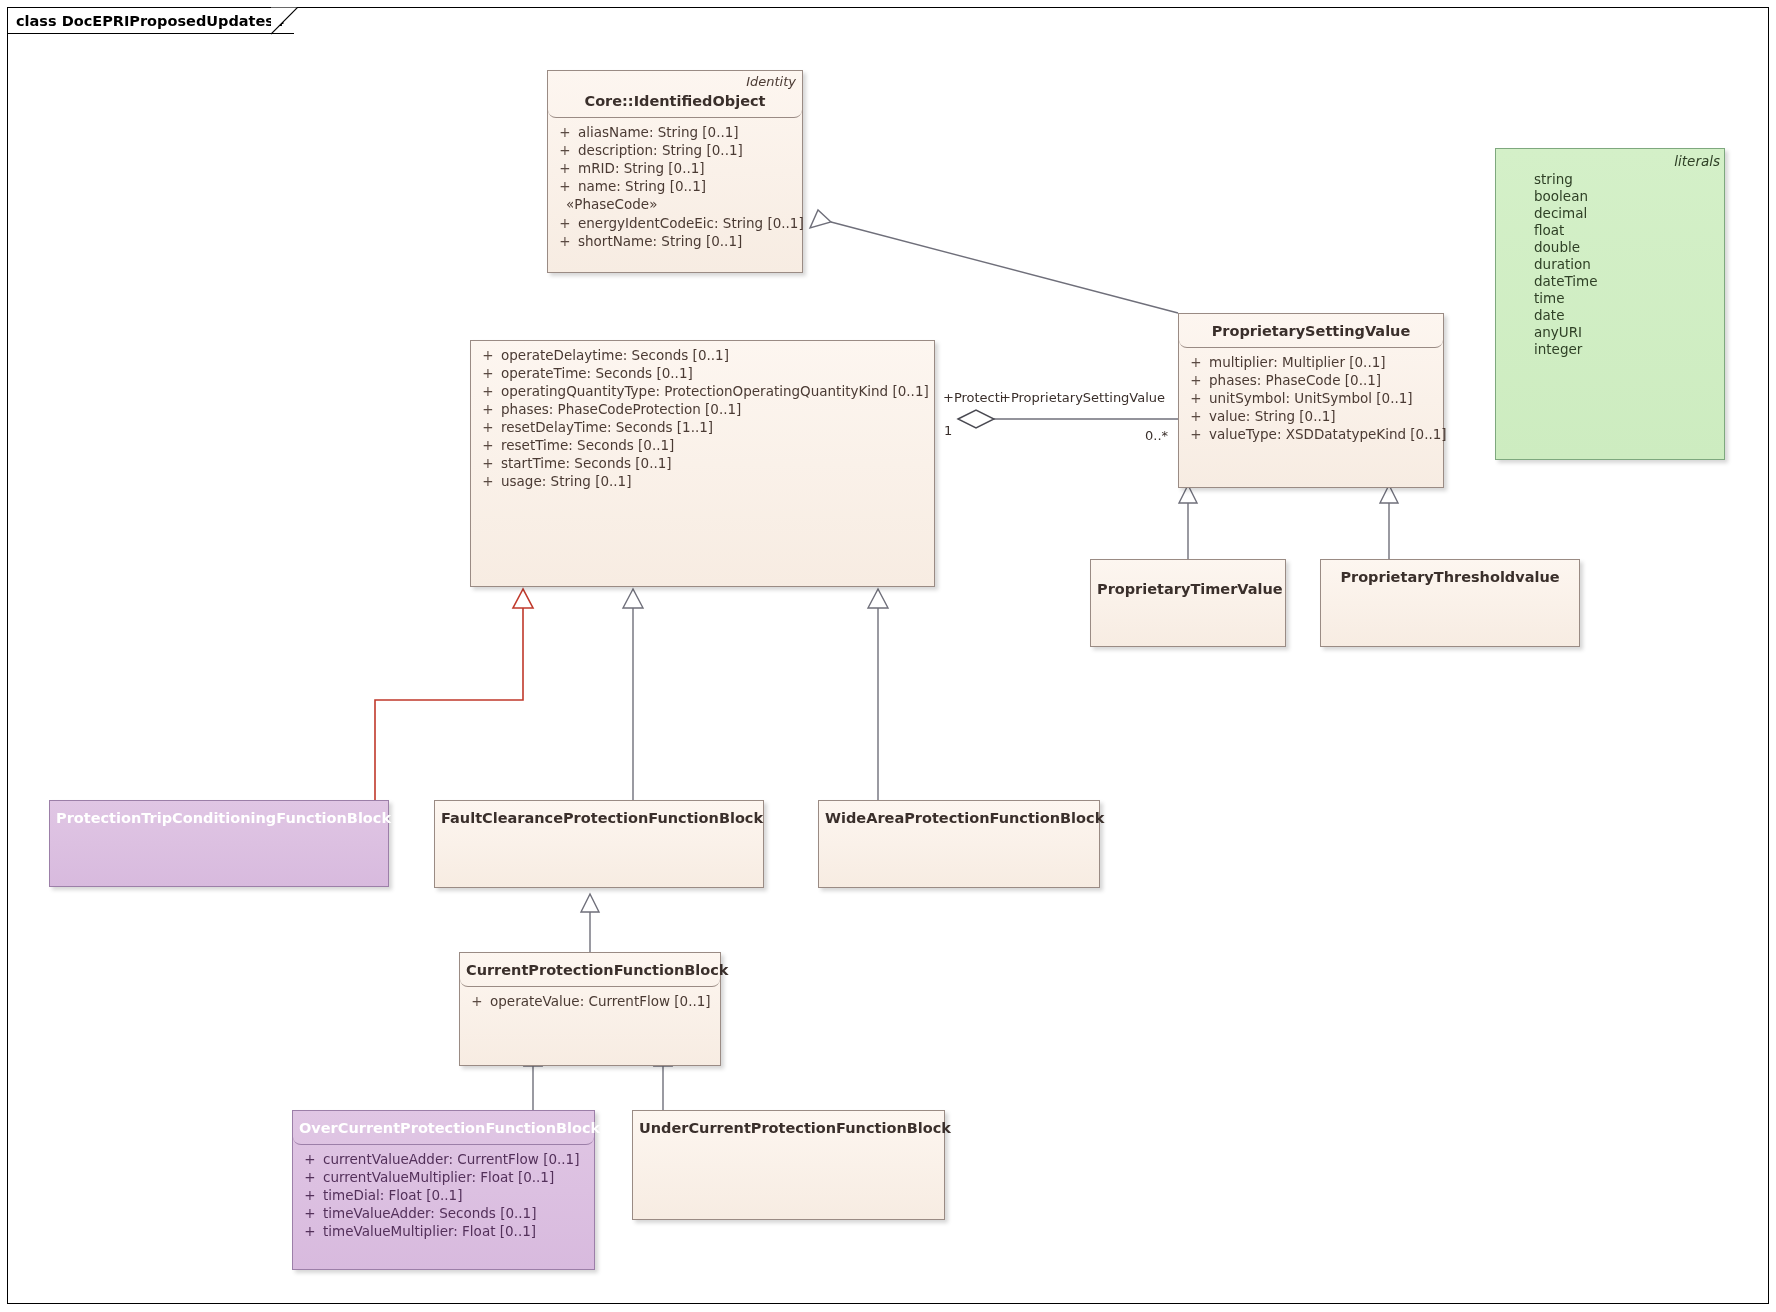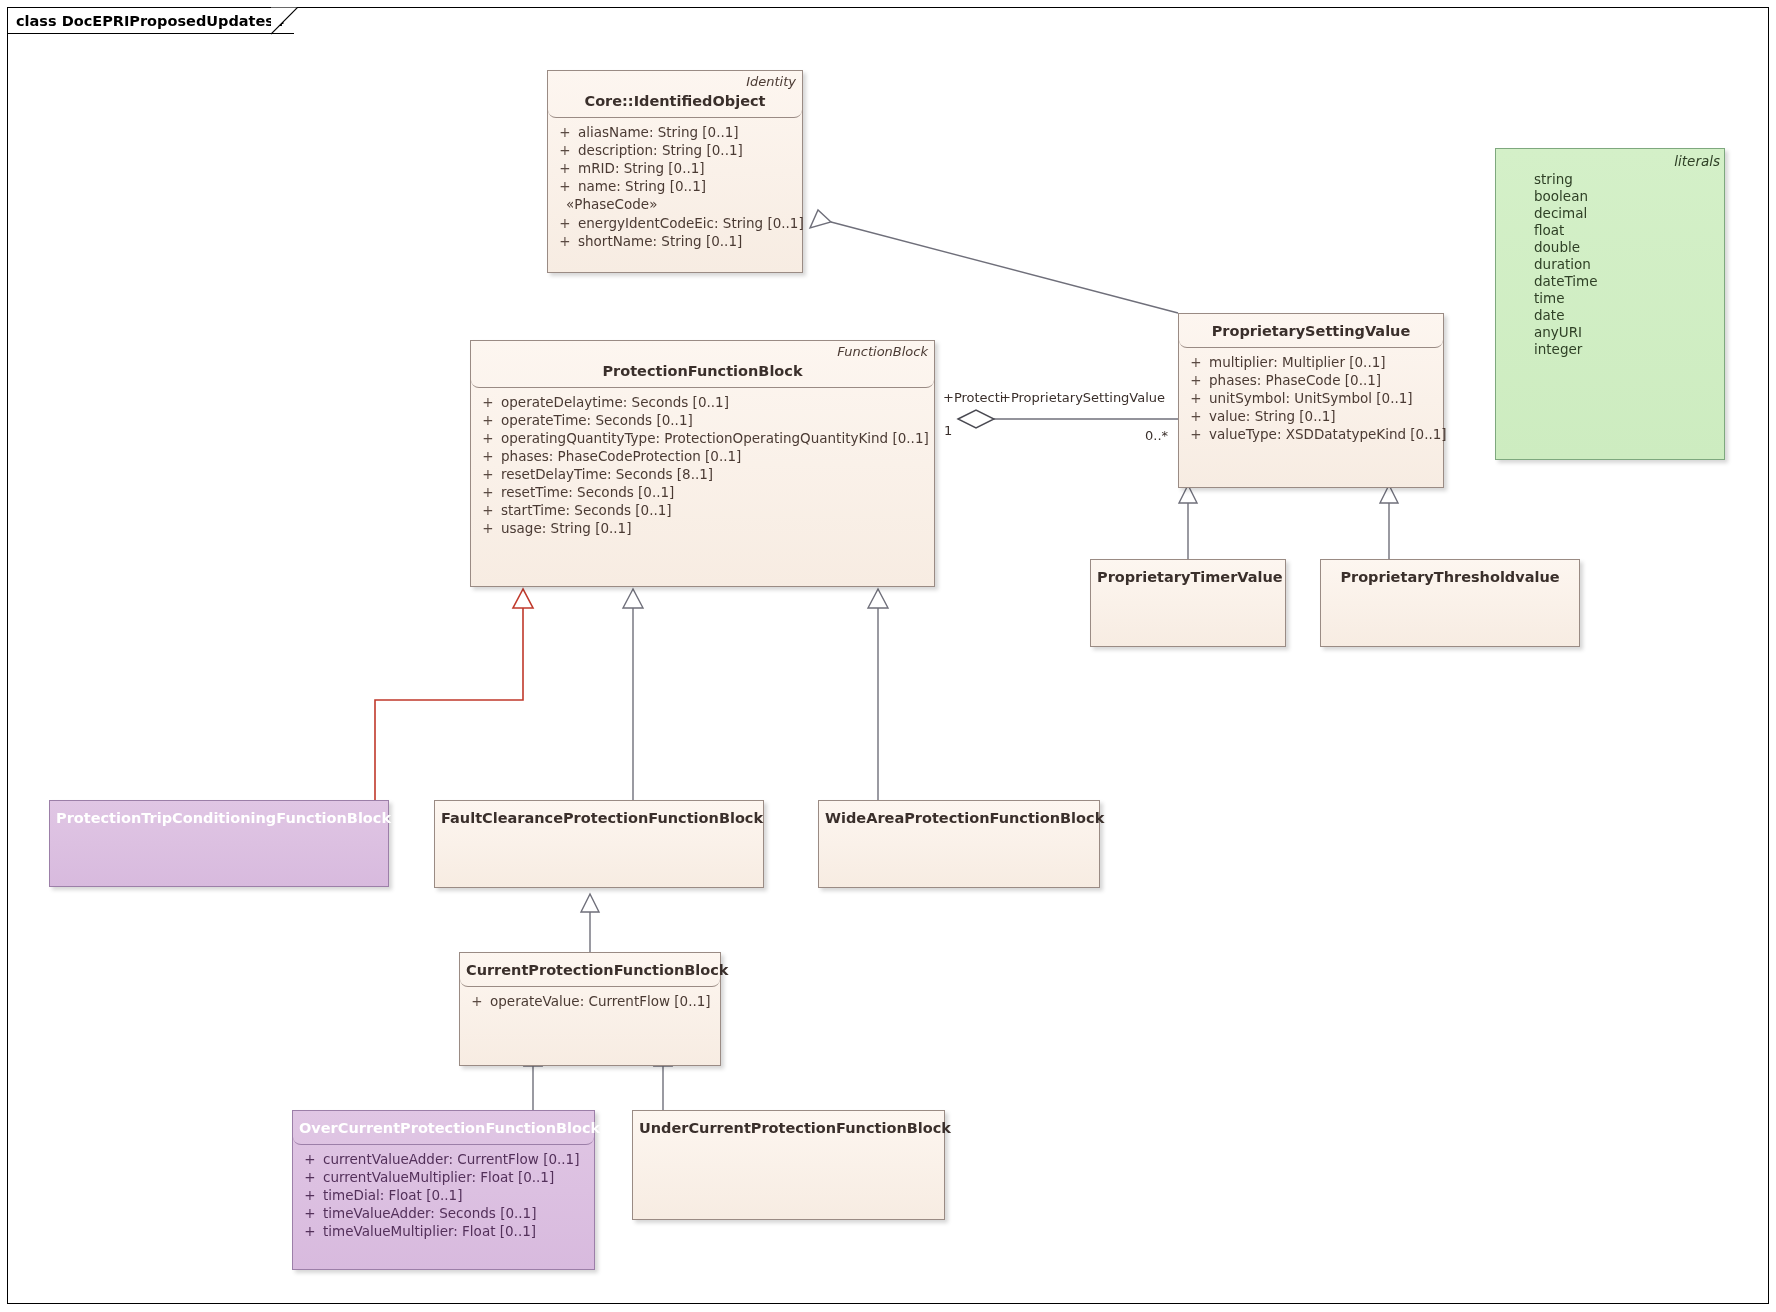--- a/index.html
+++ b/index.html
@@ -258,44 +258,40 @@
         <span class="sig">energyIdentCodeEic: String [0..1]</span>
       </div>
       <div class="attr">
         <span class="vis">+</span>
         <span class="sig">shortName: String [0..1]</span>
       </div>
     </div>
   </div>
 
   <div class="uml" style="left:470px; top:340px; width:465px; height:247px;">
-    <div class="uml-head bordered">
-      <div class="uml-stereo-right">FunctionBlock</div>
-      <div class="uml-title" style="margin-top:17px;">ProtectionFunctionBlock</div>
-    </div>
     <div class="uml-body">
       <div class="attr">
         <span class="vis">+</span>
         <span class="sig">operateDelaytime: Seconds [0..1]</span>
       </div>
       <div class="attr">
         <span class="vis">+</span>
         <span class="sig">operateTime: Seconds [0..1]</span>
       </div>
       <div class="attr">
         <span class="vis">+</span>
         <span class="sig">operatingQuantityType: ProtectionOperatingQuantityKind  [0..1]</span>
       </div>
       <div class="attr">
         <span class="vis">+</span>
         <span class="sig">phases: PhaseCodeProtection [0..1]</span>
       </div>
       <div class="attr">
         <span class="vis">+</span>
-        <span class="sig">resetDelayTime: Seconds [8..1]</span>
+        <span class="sig">resetDelayTime: Seconds [1..1]</span>
       </div>
       <div class="attr">
         <span class="vis">+</span>
         <span class="sig">resetTime: Seconds [0..1]</span>
       </div>
       <div class="attr">
         <span class="vis">+</span>
         <span class="sig">startTime: Seconds [0..1]</span>
       </div>
       <div class="attr">
@@ -328,21 +324,21 @@
       </div>
       <div class="attr">
         <span class="vis">+</span>
         <span class="sig">valueType: XSDDatatypeKind [0..1]</span>
       </div>
     </div>
   </div>
 
   <div class="uml" style="left:1090px; top:559px; width:196px; height:88px;">
     <div class="uml-head">
-      <div class="uml-title" style="margin-top:4px;">ProprietaryTimerValue</div>
+      <div class="uml-title" style="margin-top:16px;">ProprietaryTimerValue</div>
     </div>
   </div>
 
   <div class="uml" style="left:1320px; top:559px; width:260px; height:88px;">
     <div class="uml-head">
       <div class="uml-title" style="margin-top:4px;">ProprietaryThresholdvalue</div>
     </div>
   </div>
 
   <div class="uml purple" style="left:49px; top:800px; width:340px; height:87px;">

